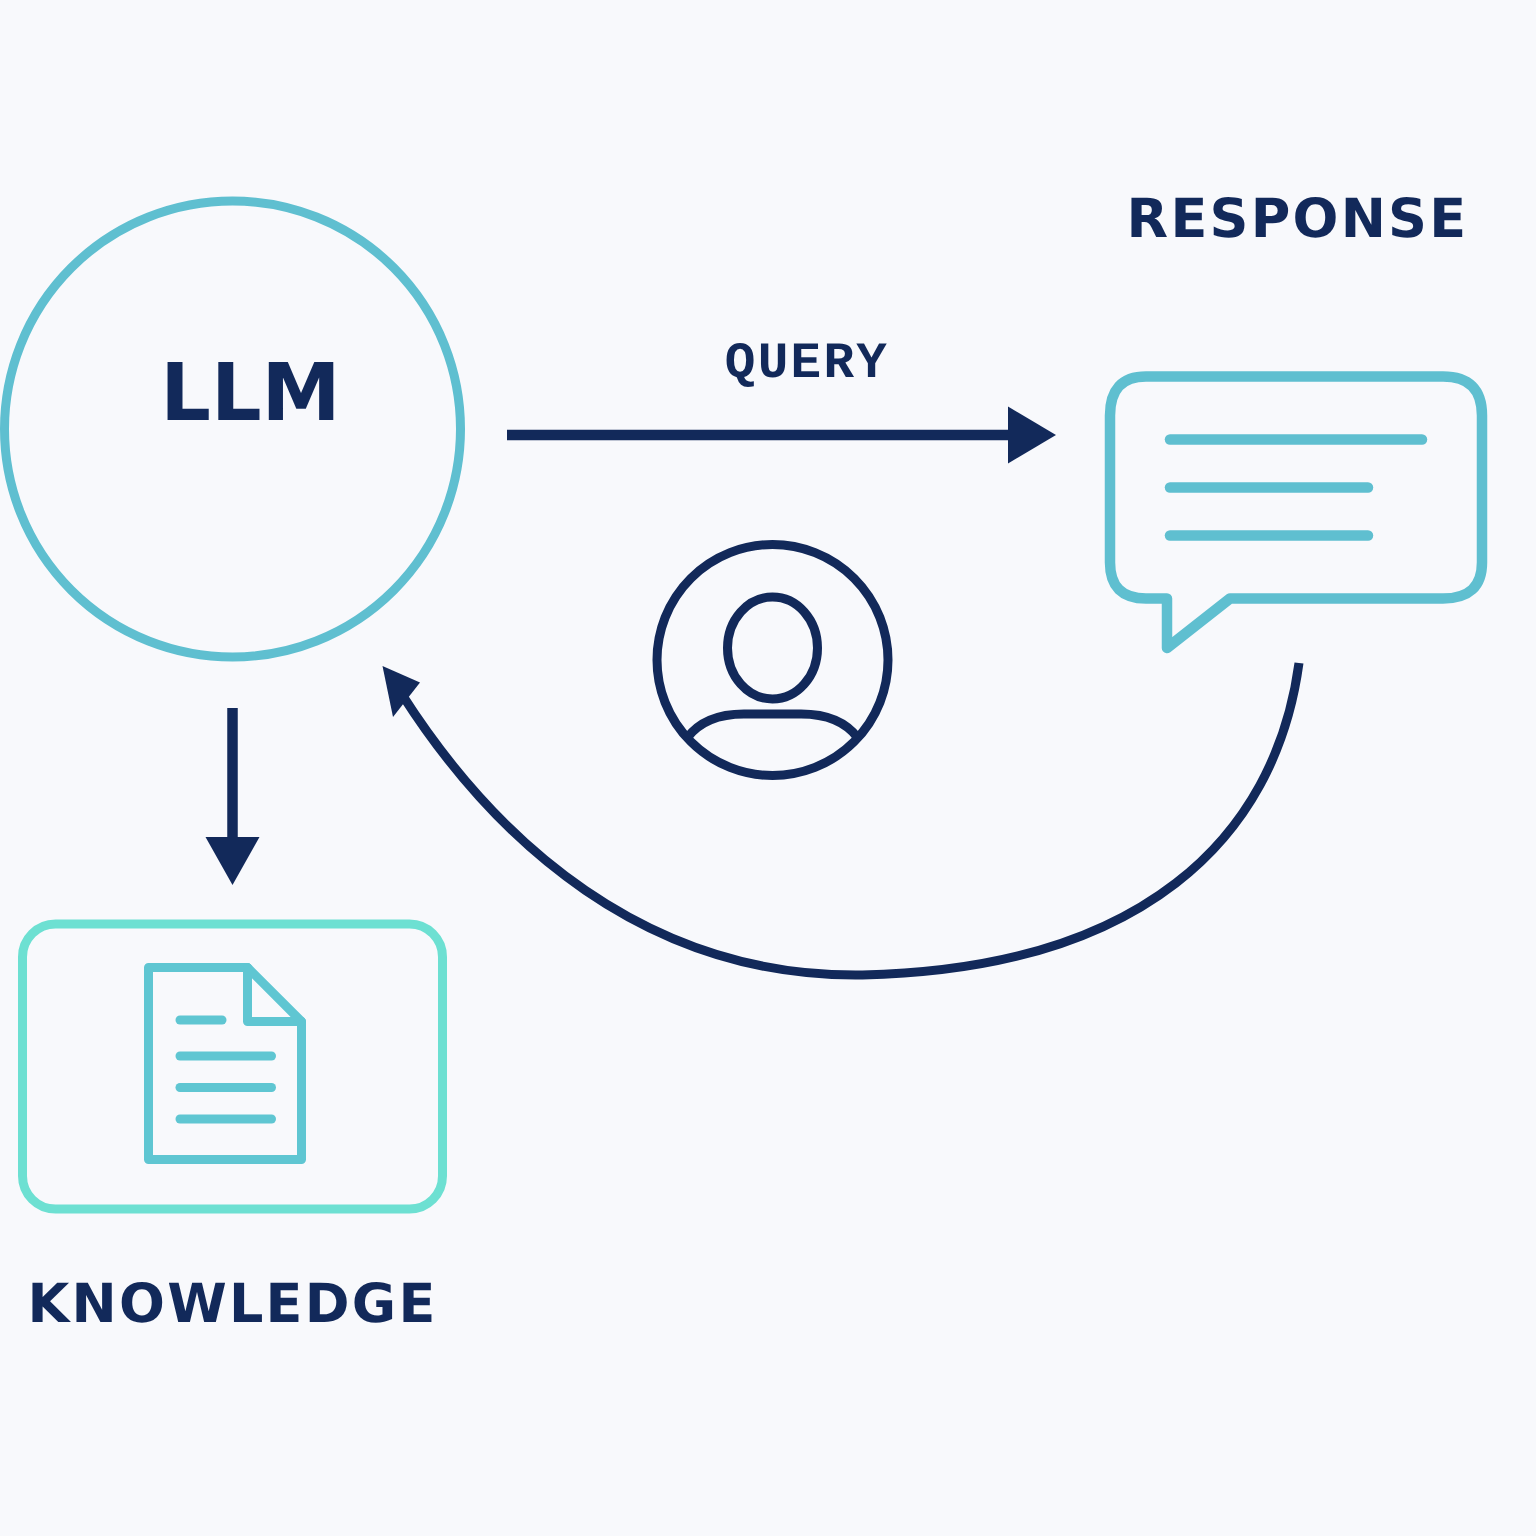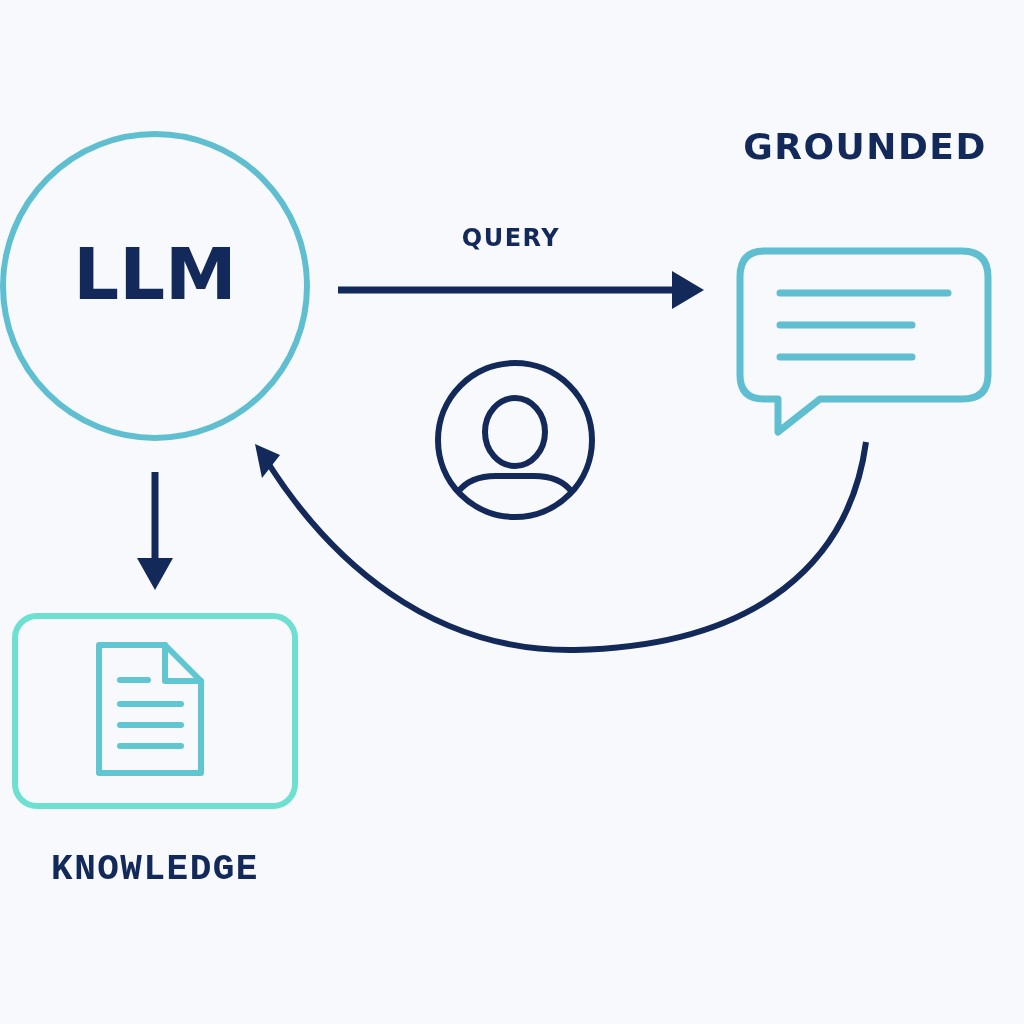--- a/index.html
+++ b/index.html
@@ -11,24 +11,24 @@
     }
     svg.diagram { position: absolute; left: 0; top: 0; }
     .lbl {
       position: absolute;
       color: #12295a;
       font-weight: bold;
       text-align: center;
       letter-spacing: 1.5px;
       font-family: "DejaVu Sans", sans-serif;
     }
-    .llm-text { font-size: 72px; left: 0; width: 310px; top: 232px; letter-spacing: 0; }
-    .query-text { font-size: 24px; left: 416px; width: 190px; top: 224px; }
+    .llm-text { font-size: 53px; left: 12px; width: 310px; top: 232px; letter-spacing: 0; }
+    .query-text { font-size: 34px; left: 443px; width: 190px; top: 224px; font-family: Liberation Mono, monospace; }
     .grounded-text { font-size: 36px; left: 720px; width: 290px; top: 124px; line-height: 46px; }
-    .kb-text { font-size: 36px; left: 0; width: 310px; top: 842px; line-height: 56px; font-family: Liberation Mono, monospace; }
+    .kb-text { font-size: 36px; left: 0; width: 310px; top: 842px; line-height: 56px; }
   </style>
 </head>
 <body>
 
 <svg class="diagram" width="1024" height="1024" viewBox="0 0 1024 1024">
   <defs>
     <marker id="arrowhead" markerWidth="10" markerHeight="10" refX="5" refY="5" orient="auto" markerUnits="userSpaceOnUse">
       <path d="M0,0 L10,5 L0,10 z" fill="#12295a"></path>
     </marker>
   </defs>
@@ -71,17 +71,17 @@
 
   <g>
     <path d="M866,442 C850,560 760,646 575,650 C430,652 330,560 268,463" fill="none" stroke="#12295a" stroke-width="6"></path>
     <polygon points="255,444 280,455 262,478" fill="#12295a" transform="rotate(0)"></polygon>
   </g>
 </svg>
 
 <div class="lbl llm-text">LLM</div>
 <div class="lbl query-text">QUERY</div>
 <div class="lbl grounded-text">
-  <div>GROUNDED</div>
+  <div>RESPONSE</div>
 </div>
 <div class="lbl kb-text">
   <div>KNOWLEDGE</div>
 </div>
 
 </body></html>

